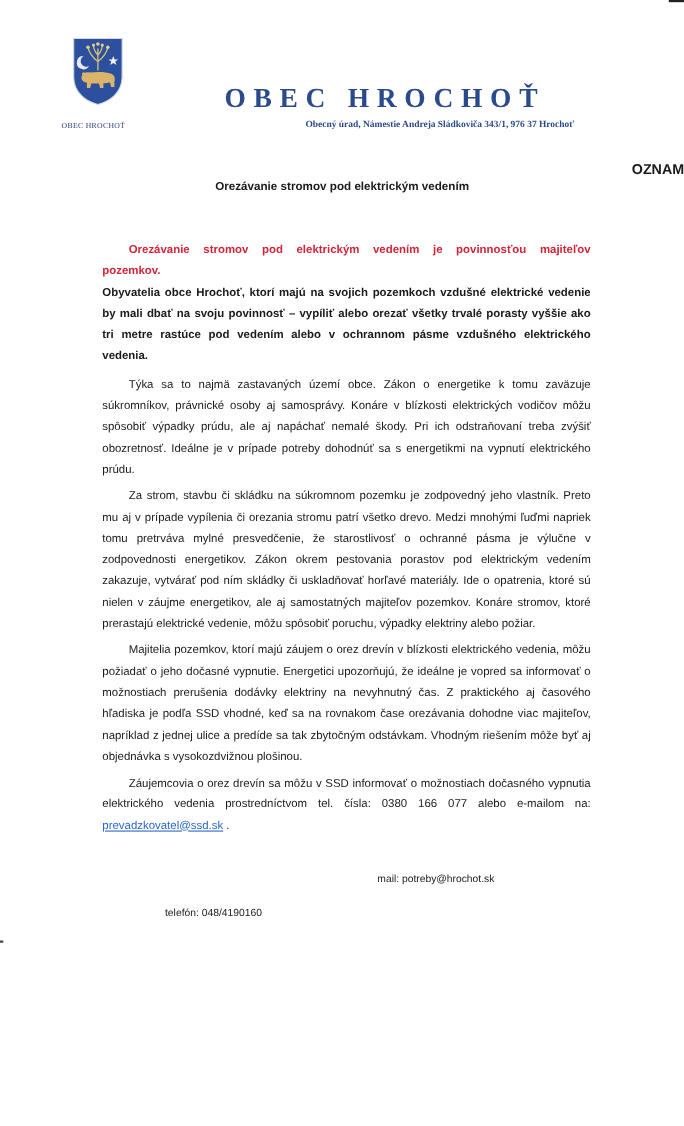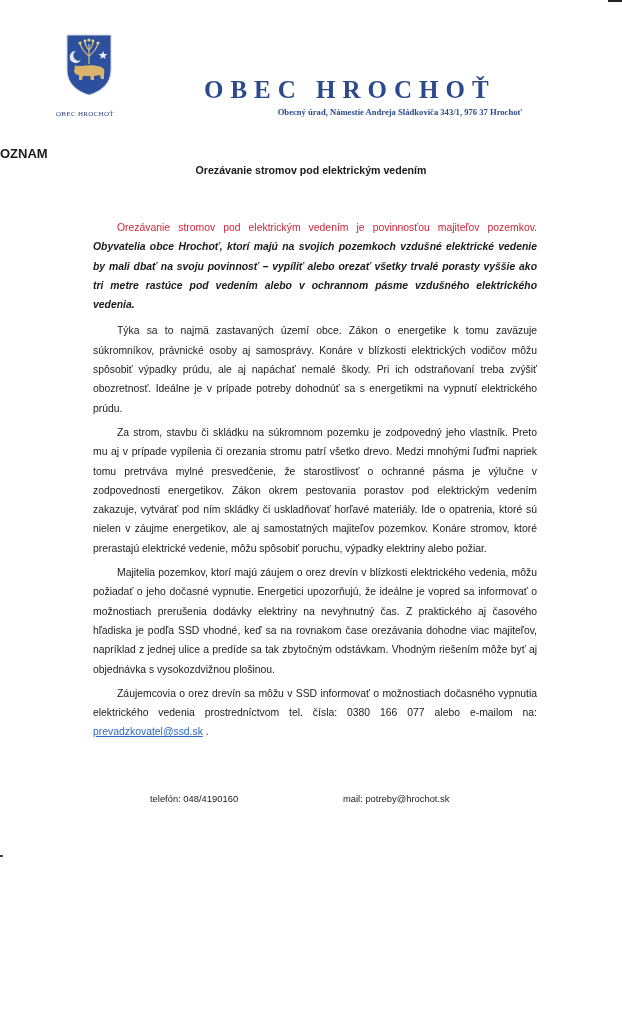--- a/index.html
+++ b/index.html
@@ -6,30 +6,30 @@
   body { width: 622px; height: 1024px; position: relative; overflow: hidden; font-family: "Liberation Sans", sans-serif; color: #1a1a1a; }
   .scan-mark-top { position: absolute; top: 0; right: 0; width: 14px; height: 2px; background: #222; }
   .scan-mark-left { position: absolute; left: 0; top: 855px; width: 3px; height: 2px; background: #444; }
 
   .crest { position: absolute; left: 66px; top: 34px; width: 46px; height: 62px; }
   .crest-caption { position: absolute; left: 56px; top: 110px; width: 80px; font-family: "Liberation Serif", serif; font-size: 7px; color: #2a3f7a; letter-spacing: 0.3px; }
 
   .header-title { position: absolute; left: 204px; top: 76px; width: 320px; font-family: "Liberation Serif", serif; font-weight: bold; font-size: 25px; color: #2b4a8c; letter-spacing: 7px; white-space: nowrap; }
   .header-address { position: absolute; left: 212px; top: 107px; width: 310px; font-family: "Liberation Serif", serif; font-weight: bold; font-size: 8.6px; color: #2b4a8c; white-space: nowrap; text-align: right; }
 
-  .notice-title { position: absolute; left: 0; width: 622px; top: 146px; text-align: left; font-weight: bold; font-size: 13px; color: #1a1a1a; }
+  .notice-title { position: absolute; left: 0; width: 622px; top: 146px; text-align: right; font-weight: bold; font-size: 13px; color: #1a1a1a; }
   .notice-subtitle { position: absolute; left: 0; width: 622px; top: 164px; text-align: center; font-weight: bold; font-size: 10.6px; color: #1a1a1a; }
 
   .body-text { position: absolute; left: 93px; top: 218px; width: 444px; font-size: 10.4px; line-height: 19.3px; text-align: justify; }
   .body-text p { margin: 0 0 5px 0; text-indent: 24px; }
-  .body-text .lead-red { color: #d0253a; font-weight: normal; text-align-last: justify; margin-bottom: 0; word-spacing: 2px; }
-  .body-text .lead-bold { font-weight: bold; text-indent: 0; margin-bottom: 7px; font-style: italic; }
+  .body-text .lead-red { color: #d0253a; font-weight: bold; text-align-last: justify; margin-bottom: 0; word-spacing: 2px; }
+  .body-text .lead-bold { font-weight: bold; text-indent: 0; margin-bottom: 7px; }
   .body-text a { color: #2a66c8; text-decoration: underline; }
 
-  .footer-phone { position: absolute; left: 150px; top: 793px; font-size: 9.4px; color: #1a1a1a; }
+  .footer-phone { position: absolute; left: 150px; top: 824px; font-size: 9.4px; color: #1a1a1a; }
   .footer-mail { position: absolute; left: 343px; top: 793px; font-size: 9.4px; color: #1a1a1a; }
 </style>
 </head>
 <body>
 
 <div class="scan-mark-top"></div>
 <div class="scan-mark-left"></div>
 
 <svg class="crest" viewBox="0 0 46 62">
   <path d="M1 1 H45 V36 C45 50 34 58 23 61 C12 58 1 50 1 36 Z" fill="#2c4f9e" stroke="#cfd6e6" stroke-width="1"></path>

